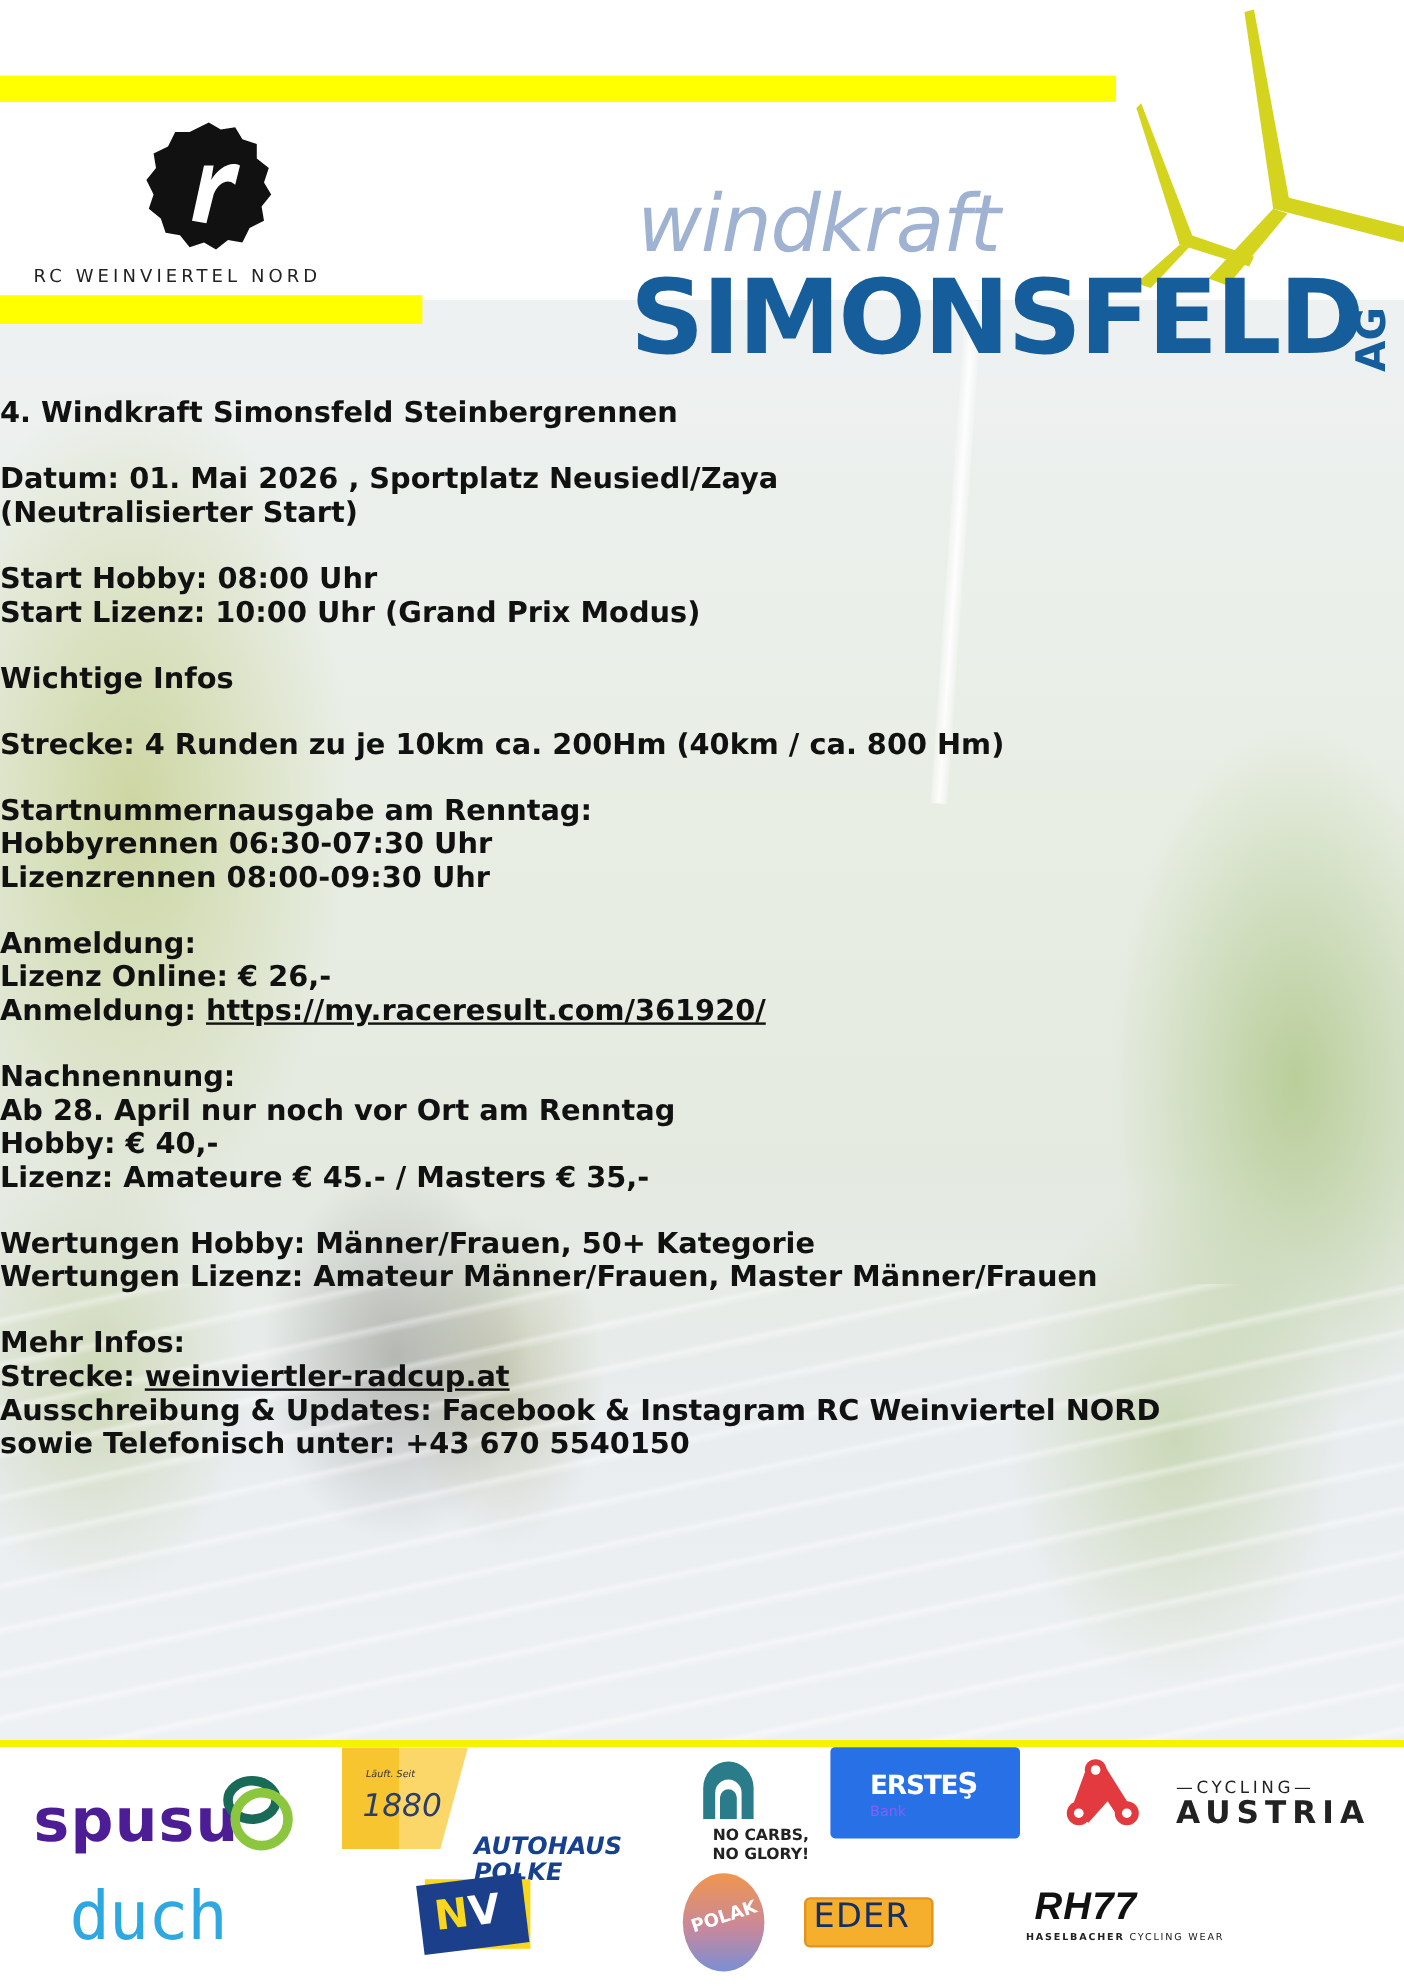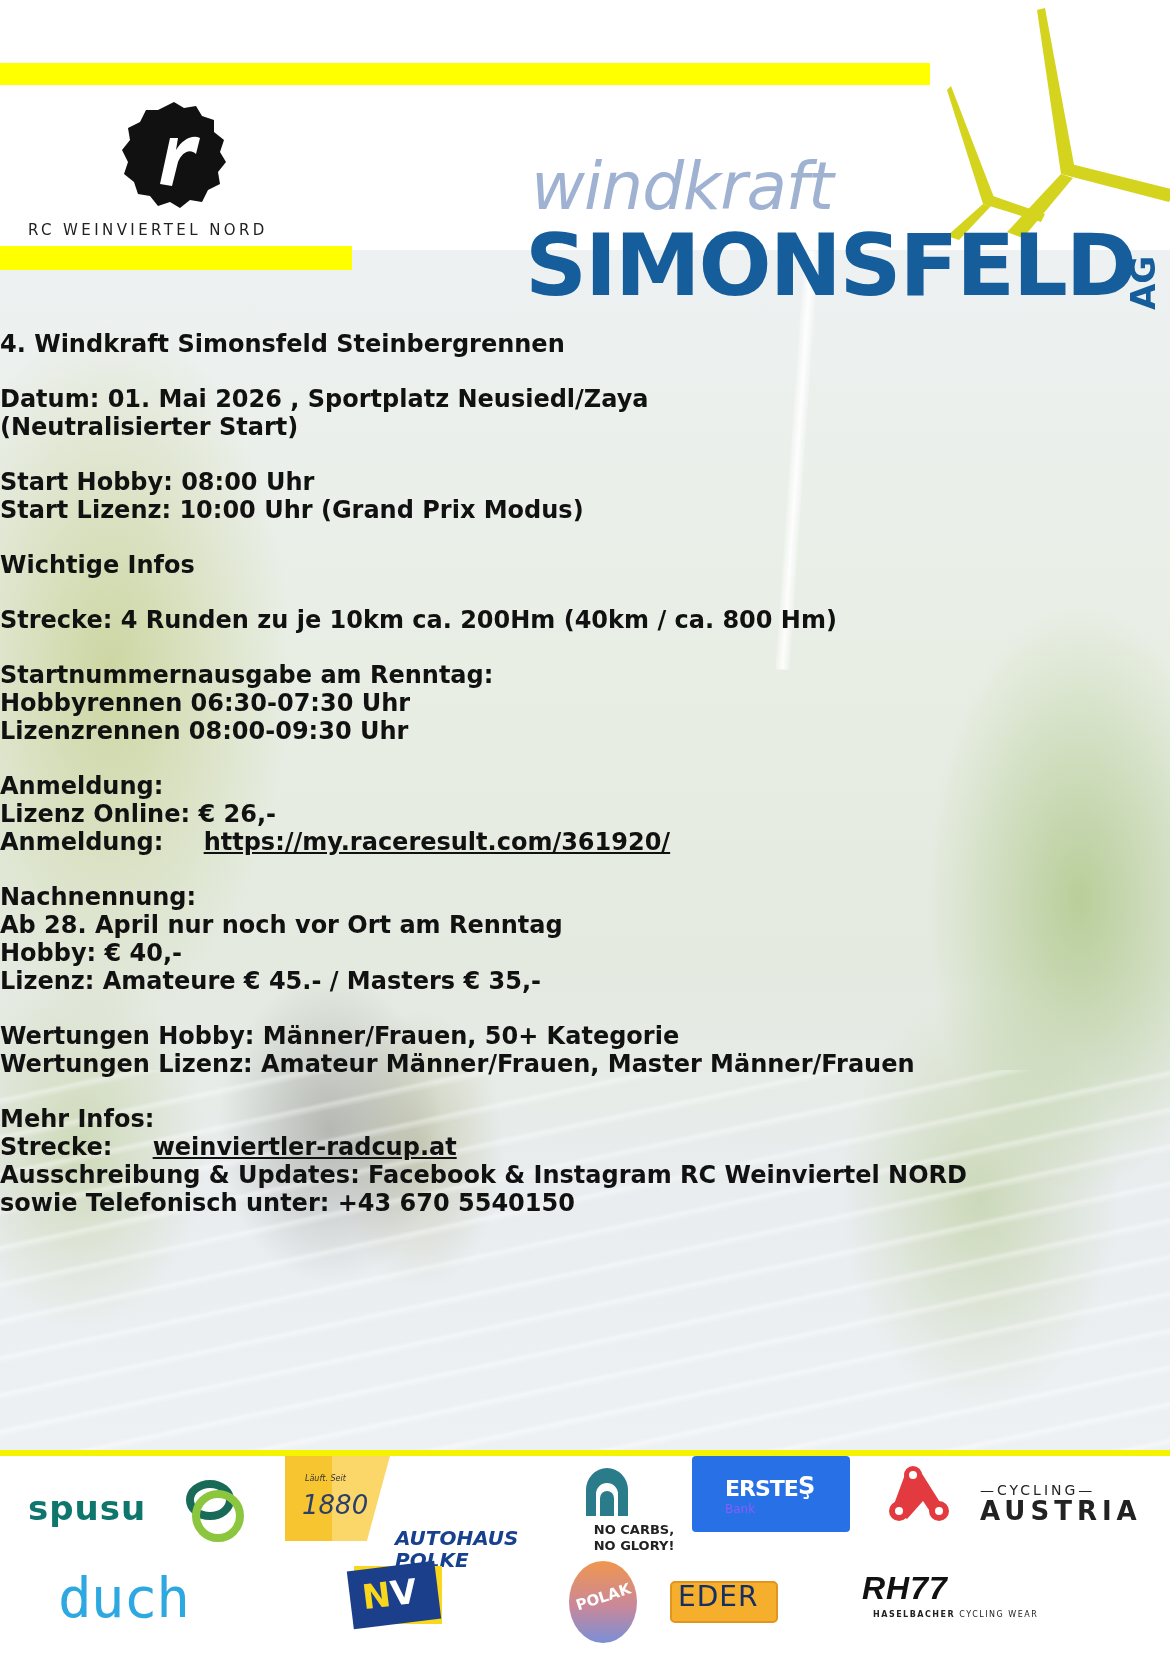--- a/index.html
+++ b/index.html
@@ -43,27 +43,27 @@
     font-weight: bold; font-size: 86px; color: #165d9b; letter-spacing: -2px; line-height: 1; }
   .ag-word { position: absolute; left: 598px; top: 250px; font-family: "DejaVu Sans", sans-serif; font-weight: bold;
     font-size: 34px; color: #165d9b; transform: rotate(-90deg); transform-origin: left top; top: 310px; }
   .turbines { position: absolute; left: 330px; top: 0; width: 320px; height: 240px; }
 
   
   .info { position: absolute; left: 0; top: 330px; width: 1170px; text-align: left;
     font-family: "DejaVu Sans", sans-serif; font-weight: bold; font-size: 24px; line-height: 28px; color: #111; }
   .info .blk { margin-bottom: 27px; }
   .info .ln { display: block; white-space: nowrap; }
-  .info a { color: #111; text-decoration: underline; margin-left: 32px; }
+  .info a { color: #111; text-decoration: underline; }
 
   
   .footer { position: absolute; left: 0; top: 1456px; width: 1170px; height: 199px; background: #fff; }
   .sp { position: absolute; }
 
-  .spusu-text { left: 28px; top: 32px; font-family: "DejaVu Sans", sans-serif; font-weight: bold; font-size: 34px; color: #0f766e; letter-spacing: 1px; }
+  .spusu-text { left: 28px; top: 32px; font-family: "DejaVu Sans", sans-serif; font-weight: bold; font-size: 50px; color: #4c1d95; letter-spacing: 1px; }
   .spusu-logo { left: 180px; top: 18px; width: 70px; height: 70px; }
 
   .polke-box { left: 285px; top: 0; width: 105px; height: 85px;
     background: linear-gradient(90deg, #f7c530 0 45%, #fbd76a 45% 100%); clip-path: polygon(0 0, 100% 0, 78% 100%, 0 100%); }
   .polke-small { left: 305px; top: 18px; font-family: "DejaVu Sans", sans-serif; font-size: 8px; color: #333; font-style: italic; }
   .polke-year { left: 302px; top: 34px; font-family: "DejaVu Sans", sans-serif; font-style: italic; font-size: 26px; color: #2b3f6a; }
   .polke-name { left: 395px; top: 30px; font-family: "DejaVu Sans", sans-serif; font-weight: bold; font-style: italic; font-size: 20px; line-height: 22px; color: #17408e; margin-top: 41px; }
 
   .nocarbs-logo { left: 582px; top: 8px; width: 50px; height: 52px; }
   .nocarbs-text { left: 584px; top: 66px; width: 100px; text-align: center; font-family: "DejaVu Sans", sans-serif; font-weight: bold; font-size: 13px; line-height: 16px; color: #222; }
@@ -86,21 +86,21 @@
 
   .polak-circle { left: 569px; top: 105px; width: 68px; height: 82px; border-radius: 50%;
     background: linear-gradient(180deg, #f0964e 0%, #c9889a 55%, #7a8fd6 100%); }
   .polak-text { left: 575px; top: 132px; font-family: "DejaVu Sans", sans-serif; font-weight: bold; font-size: 15px; color: #fff; transform: rotate(-18deg); }
 
   .eder-box { left: 670px; top: 125px; width: 108px; height: 42px; background: #f6ae2d; border-radius: 5px; border: 2px solid #e2951c; }
   .eder-text { left: 678px; top: 126px; font-family: "DejaVu Sans", sans-serif; font-weight: normal; font-size: 28px; color: #132f63; letter-spacing: 1px; line-height: 30px; }
   .eder-sub { left: 713px; top: 155px; font-family: "DejaVu Sans", sans-serif; font-weight: bold; font-size: 9px; color: #132f63; margin-top: 48px; }
 
   .rh-text { left: 862px; top: 114px; font-family: Liberation Sans, sans-serif; font-weight: bold; font-style: italic; font-size: 32px; color: #111; letter-spacing: 1px; }
-  .rh-sub { left: 855px; top: 154px; font-family: "DejaVu Sans", sans-serif; font-size: 8px; color: #222; letter-spacing: 1.5px; margin-left: 18px; }
+  .rh-sub { left: 855px; top: 154px; font-family: "DejaVu Sans", sans-serif; font-size: 8px; color: #222; letter-spacing: 1.5px; }
 </style>
 </head>
 <body>
 
 <div class="photo"></div>
 <div class="pole"></div>
 
 <div class="bar bar-top"></div>
 <div class="bar bar-left"></div>
 

